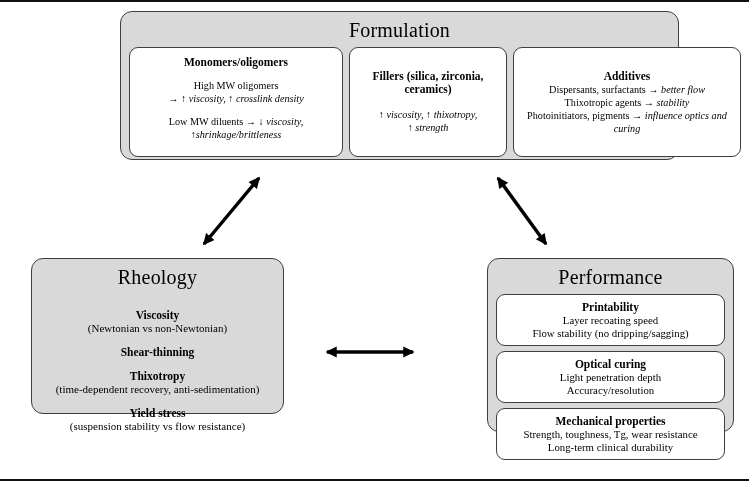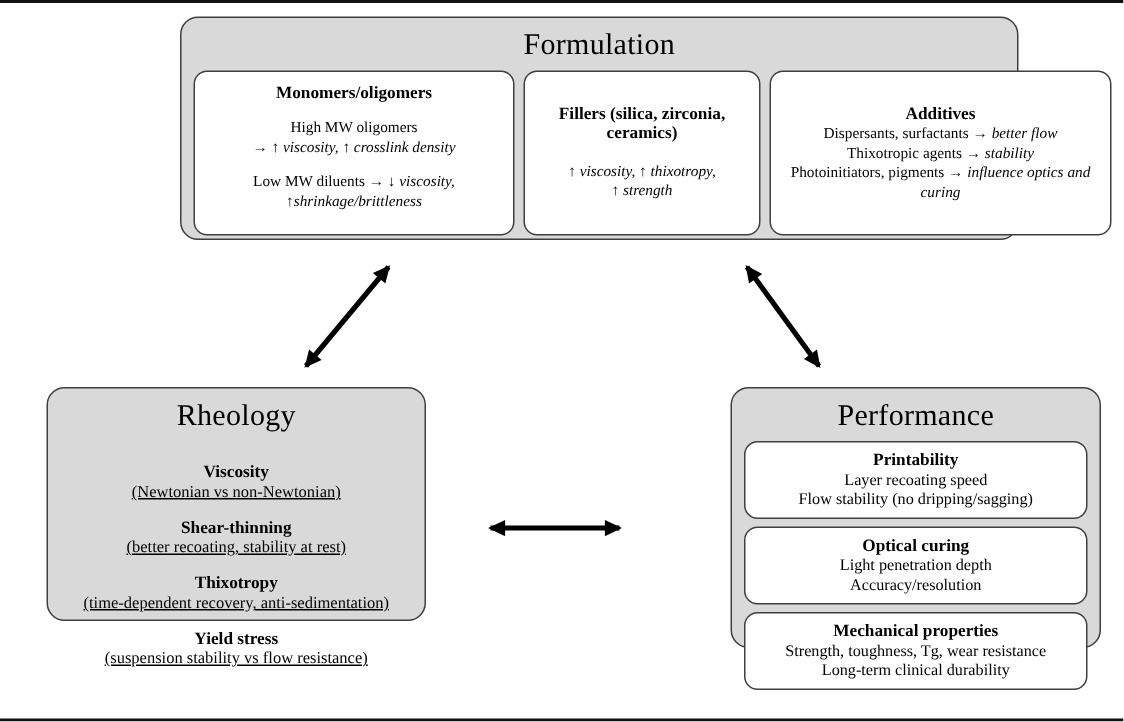--- a/index.html
+++ b/index.html
@@ -37,21 +37,21 @@
   .additives{ width:228px; justify-content:center; }
   .monomers .sub-text { margin-top:10px; }
   .fillers  .sub-text { margin-top:12px; }
   .additives .sub-text { margin-top:0; }
 
   
   .rheology { left:31px; top:256px; width:253px; height:156px; }
   .rheo-items { padding-top:9px; }
   .rheo-item { text-align:center; margin-top:11px; }
   .rheo-term { font-weight:bold; font-size:11.5px; line-height:13px; }
-  .rheo-detail { font-size:11px; line-height:13px;text-decoration:underline; }
+  .rheo-detail { font-size:11px; line-height:13px; }
 
   
   .performance { left:487px; top:256px; width:247px; height:174px; }
   .perf-stack { display:flex; flex-direction:column; gap:5px; padding:5px 8px 0 8px; }
   .perf-stack .sub-box {
     height:52px; display:flex; flex-direction:column; justify-content:center;
     align-items:center; text-align:center; padding:2px 4px;
   }
   .perf-line { font-size:10.8px; line-height:13px; }
 </style>
@@ -109,21 +109,20 @@
 
   <div class="big-box rheology">
     <div class="big-title">Rheology</div>
     <div class="rheo-items">
       <div class="rheo-item">
         <div class="rheo-term">Viscosity</div>
         <div class="rheo-detail">(Newtonian vs non-Newtonian)</div>
       </div>
       <div class="rheo-item">
         <div class="rheo-term">Shear-thinning</div>
-        <div class="rheo-detail">(better recoating, stability at rest)</div>
       </div>
       <div class="rheo-item">
         <div class="rheo-term">Thixotropy</div>
         <div class="rheo-detail">(time-dependent recovery, anti-sedimentation)</div>
       </div>
       <div class="rheo-item">
         <div class="rheo-term">Yield stress</div>
         <div class="rheo-detail">(suspension stability vs flow resistance)</div>
       </div>
     </div>

